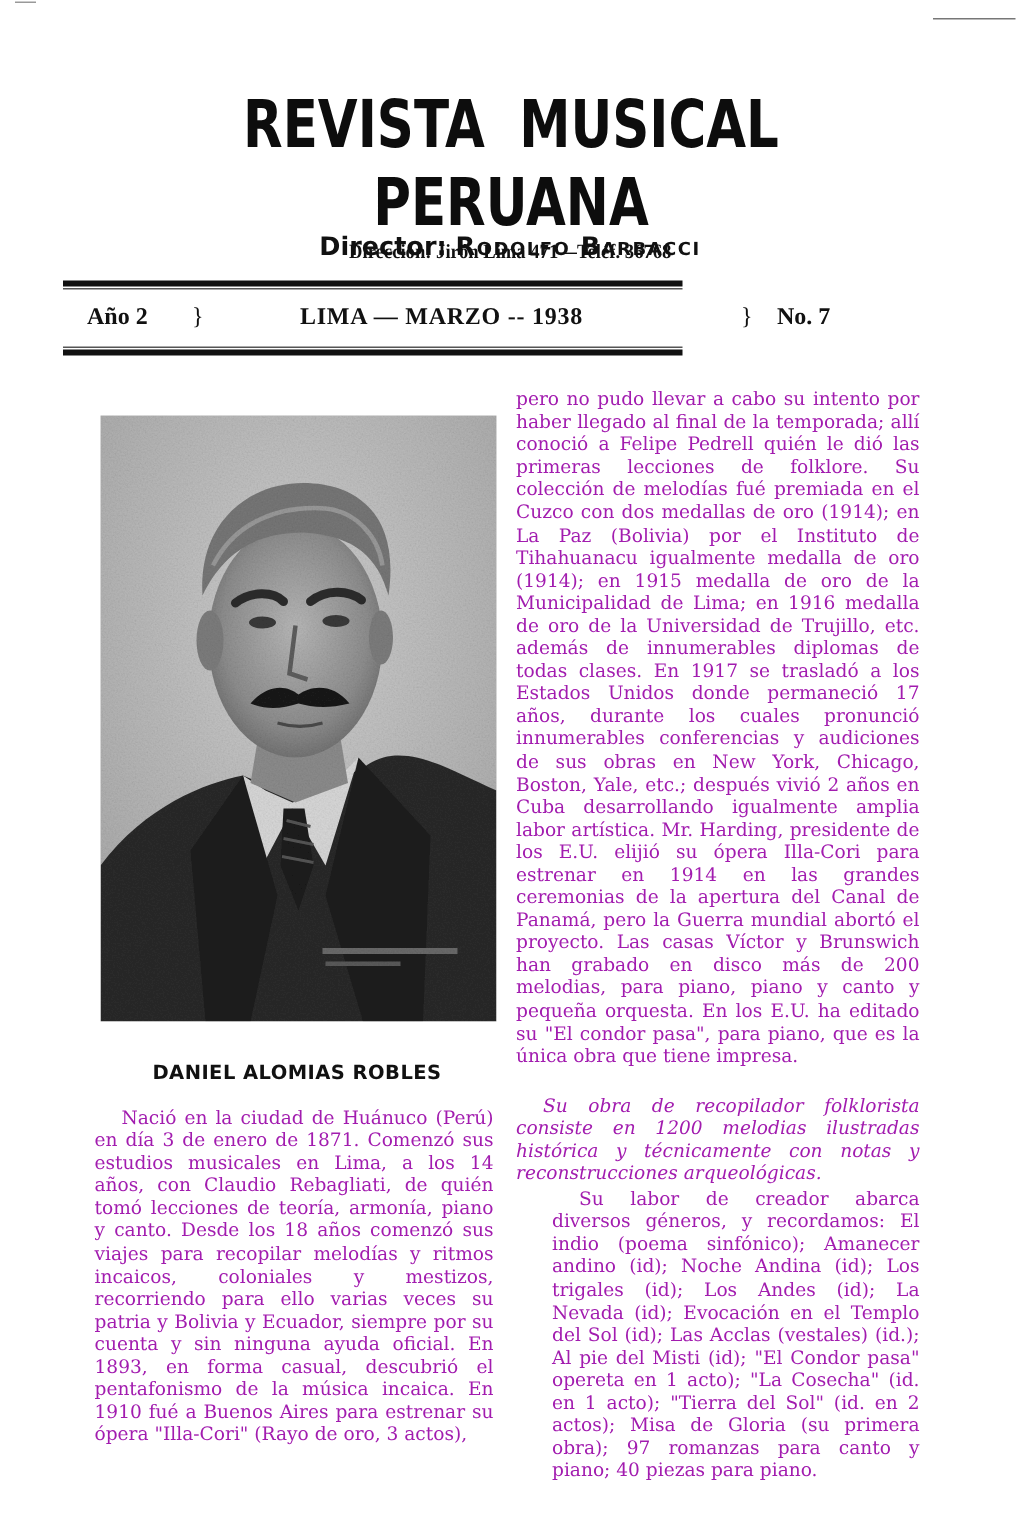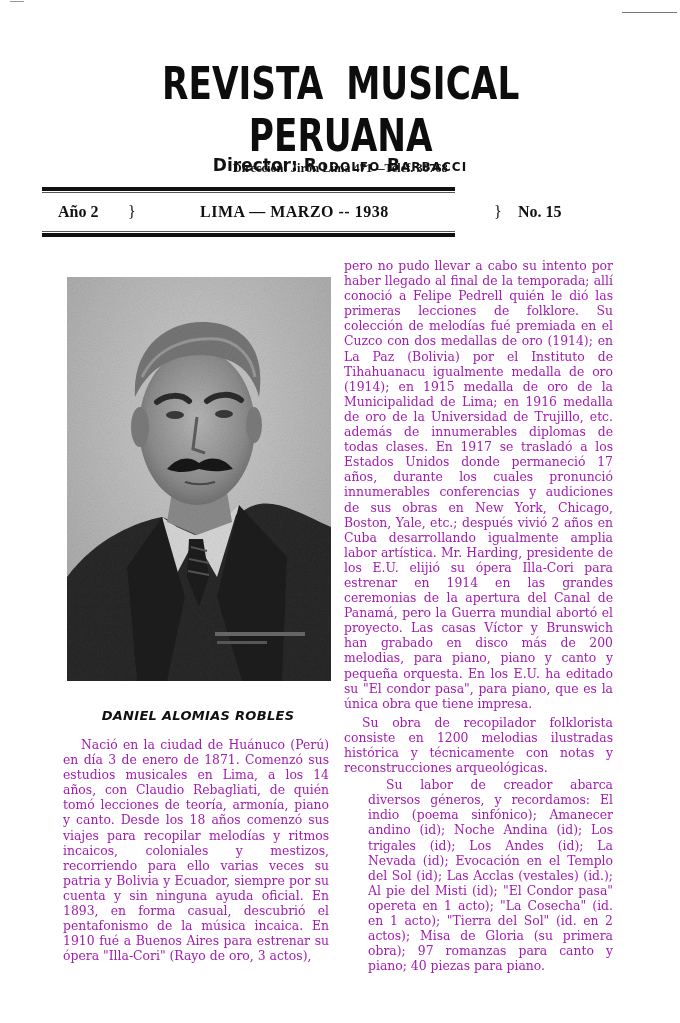--- a/index.html
+++ b/index.html
@@ -26,30 +26,30 @@
   .dl-year { left: 58px; }
   .dl-brace1 { left: 128px; font-weight: normal; }
   .dl-center { left: 200px; letter-spacing: 0.5px; }
   .dl-brace2 { left: 494px; font-weight: normal; }
   .dl-number { left: 518px; }
 
   .photo { position: absolute; left: 67px; top: 277px; width: 264px; height: 404px; background: #bdbdbd; overflow: hidden; }
   .photo svg { display: block; }
 
   .caption { position: absolute; left: 60px; top: 708px; width: 276px; text-align: center;
-    font-family: "DejaVu Sans", sans-serif; font-weight: bold; font-size: 13px; letter-spacing: 0.3px; font-style: italic; }
+    font-family: "DejaVu Sans", sans-serif; font-weight: bold; font-size: 13px; letter-spacing: 0.3px; }
 
   .col { position: absolute; font-family: "DejaVu Serif", serif; font-size: 12.4px; line-height: 15.1px;
     text-align: justify; hyphens: manual; color: #a21caf; }
   .col p { margin: 0; text-indent: 0; }
   .col p.indent { text-indent: 18px; }
   .col p + p { margin-top: 5px; }
   .left-col { left: 63px; top: 737px; width: 266px; }
   .right-col { left: 344px; top: 258px; width: 269px; }
-  .right-col p.cont { margin-top: 4px; }
+  .right-col p.cont { margin-top: 18px; font-style: italic; }
   .right-col p.tight { margin-top: 2px; margin-left: 24px; }
 </style>
 </head>
 <body>
 
 <div class="corner-mark-left"></div>
 <div class="corner-mark-right"></div>
 
 <header>
   <div class="masthead-title">REVISTA MUSICAL PERUANA</div>
@@ -61,21 +61,21 @@
 </header>
 
 <div class="rule rule-top-thick"></div>
 <div class="rule rule-top-thin"></div>
 
 <div>
   <span class="dateline dl-year">Año 2</span>
   <span class="dateline dl-brace1">}</span>
   <span class="dateline dl-center">LIMA — MARZO -- 1938</span>
   <span class="dateline dl-brace2">}</span>
-  <span class="dateline dl-number">No. 15</span>
+  <span class="dateline dl-number">No. 7</span>
 </div>
 
 <div class="rule rule-bot-thin"></div>
 <div class="rule rule-bot-thick"></div>
 
 <figure class="photo" style="margin:0;">
   <svg width="264" height="404" viewBox="0 0 264 404">
     <defs>
       <filter id="grain" x="0" y="0" width="100%" height="100%">
         <feTurbulence type="fractalNoise" baseFrequency="0.9" numOctaves="2" seed="3" result="n"></feTurbulence>

